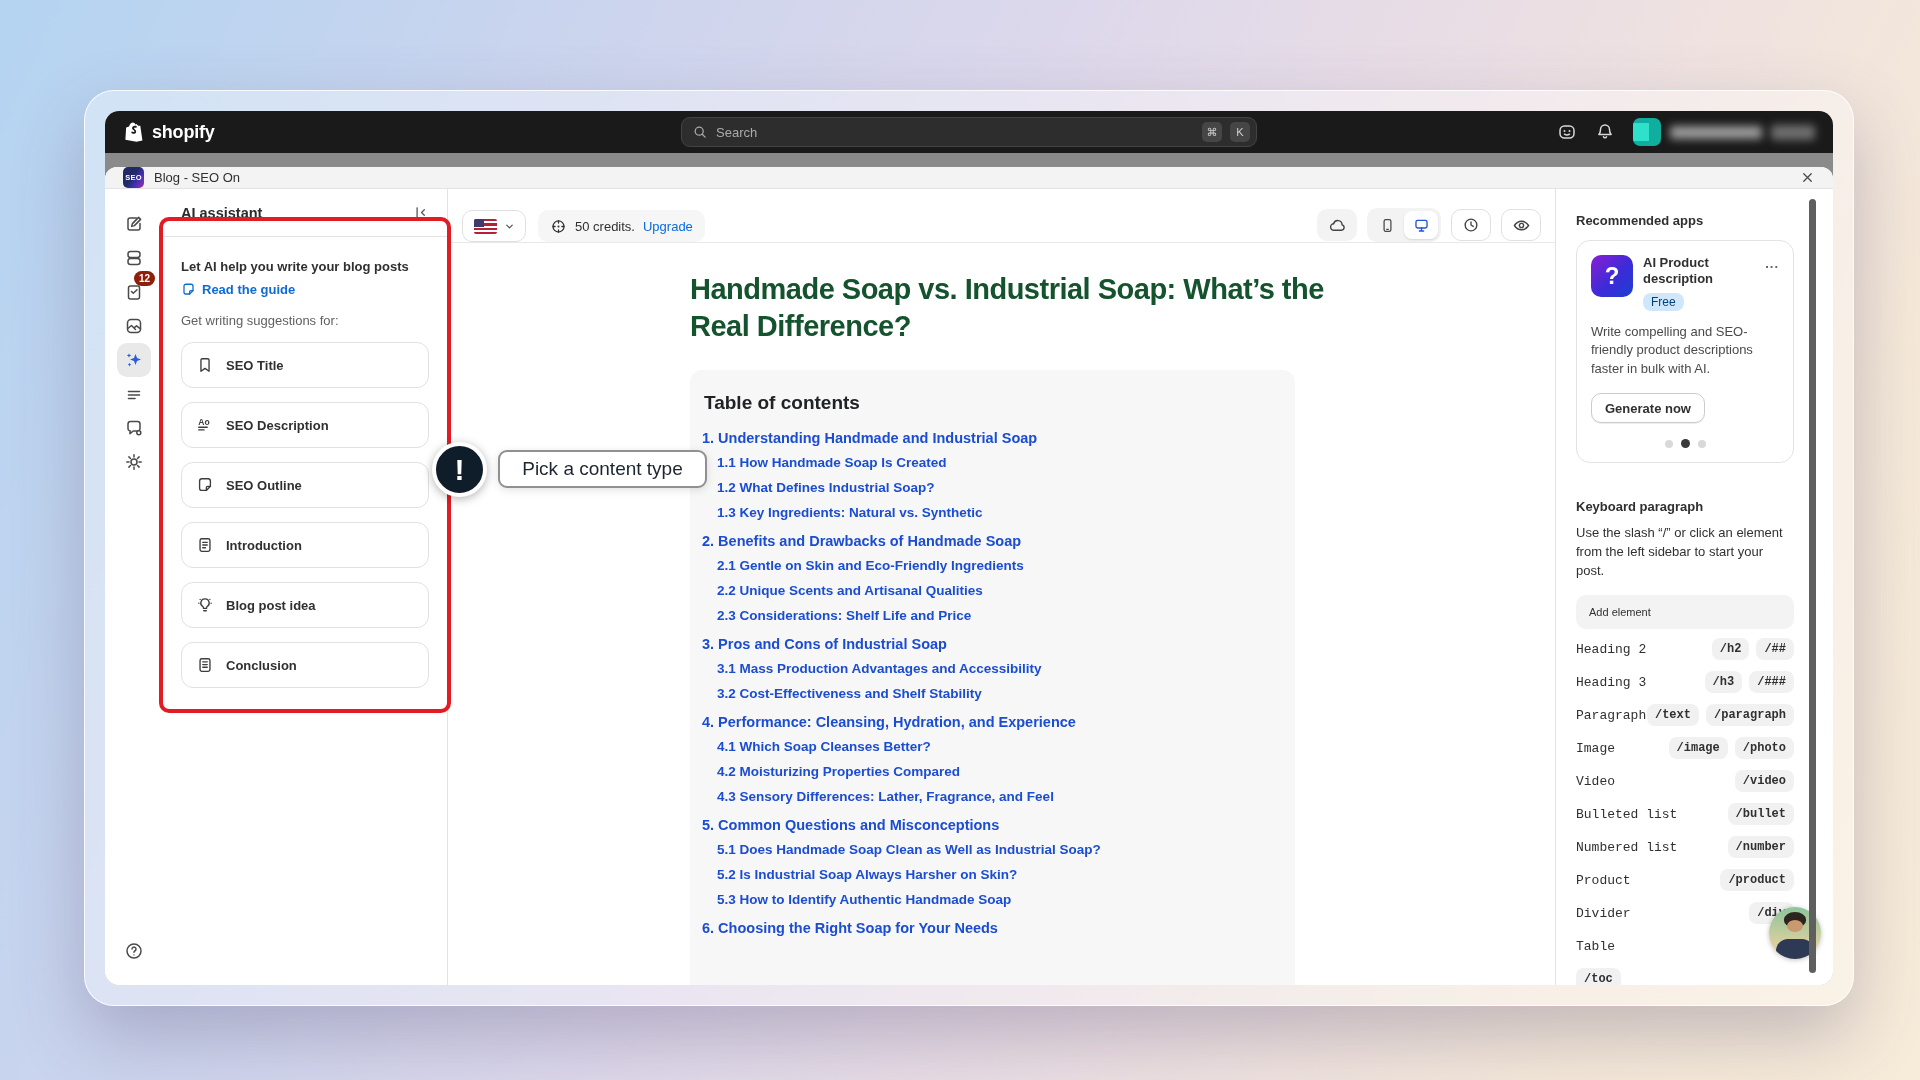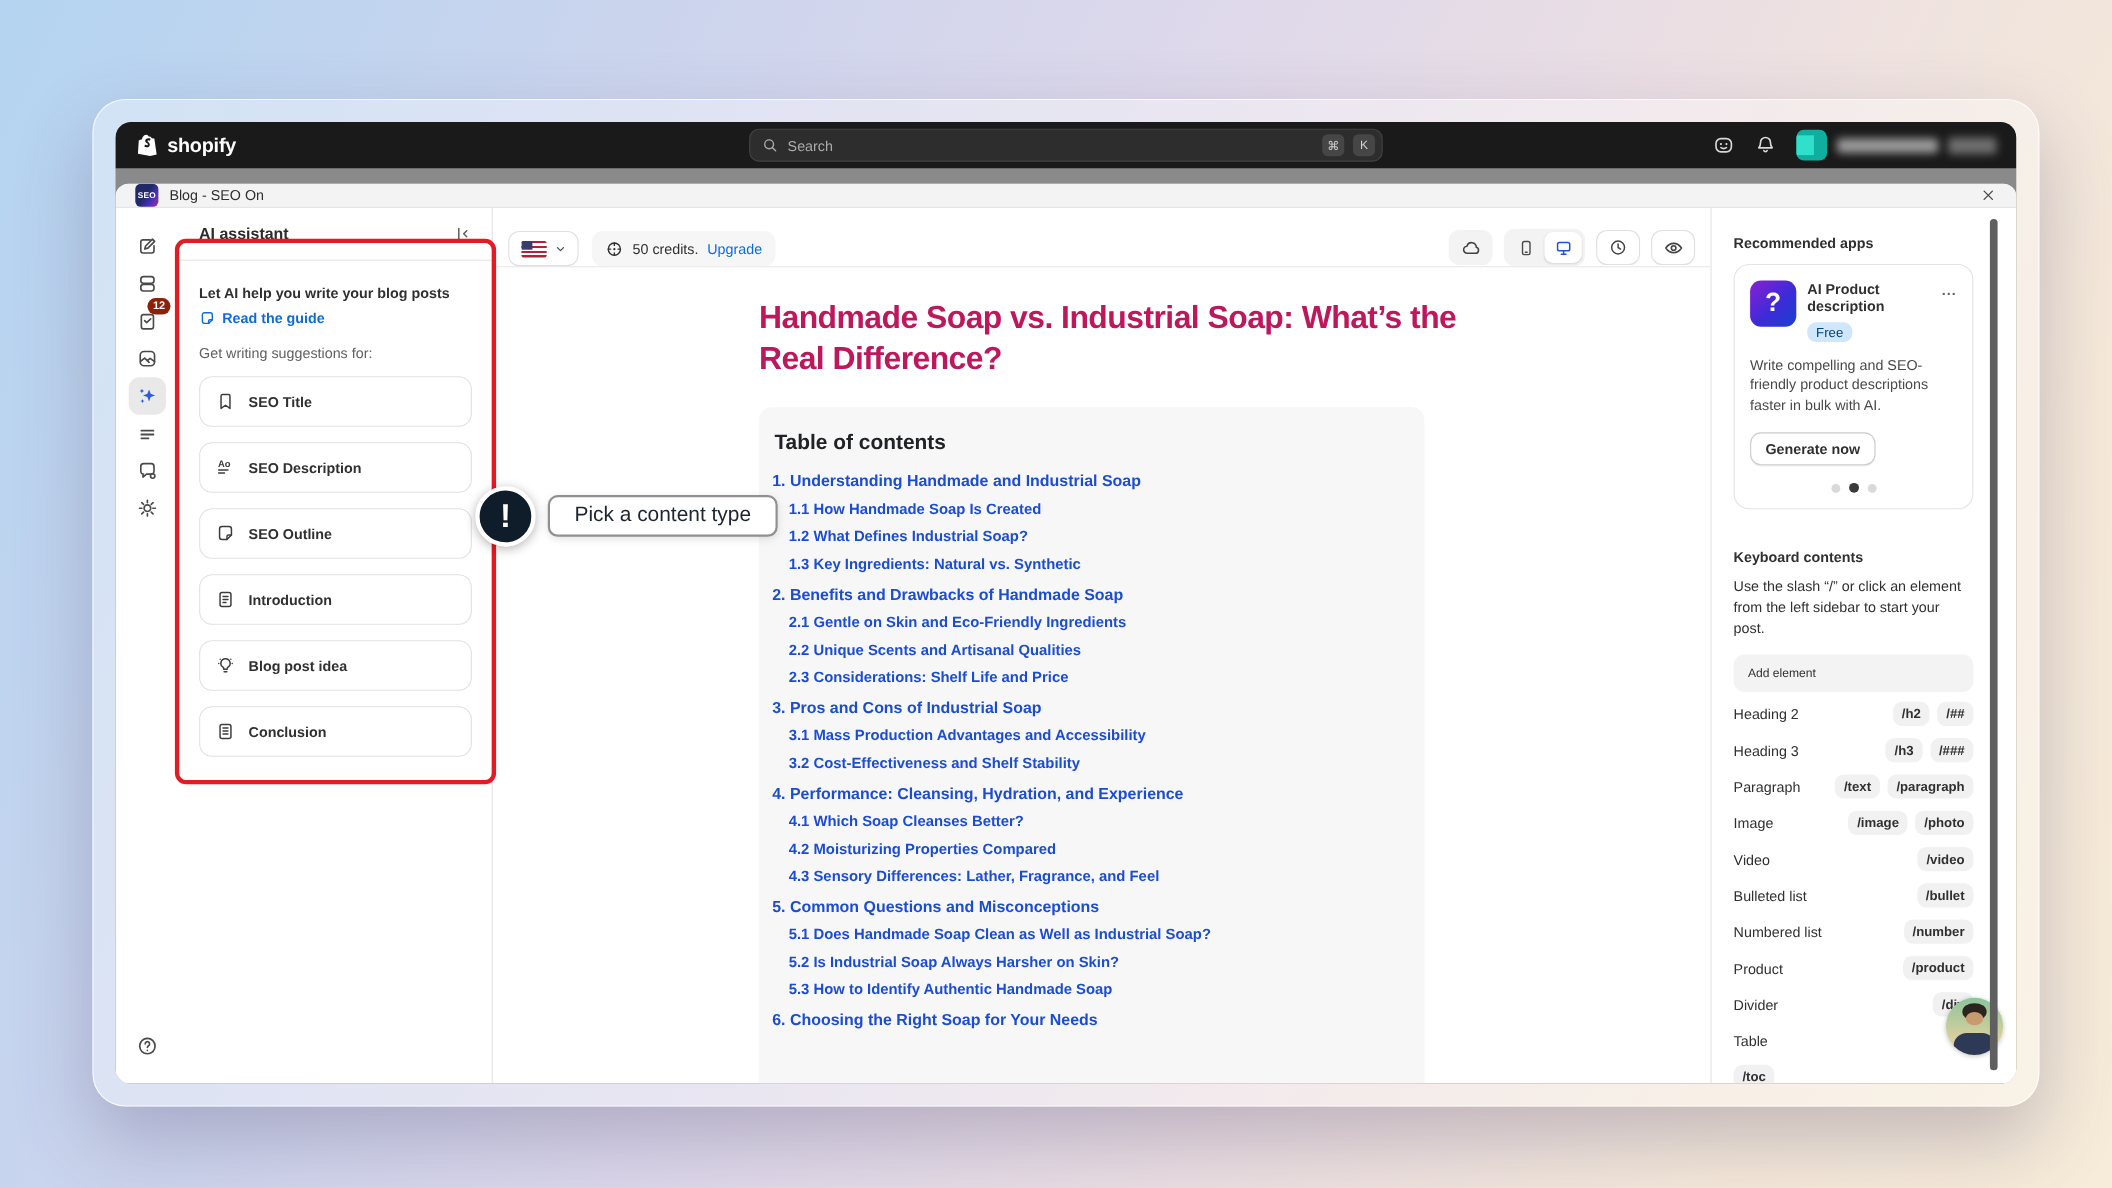--- a/index.html
+++ b/index.html
@@ -86,21 +86,21 @@
   .upgrade { color:#0b6be0; cursor:pointer; }
   .ed-right { display:flex; align-items:center; gap:10px; }
   .tool-btn { width:40px; height:32px; border-radius:10px; display:flex; align-items:center; justify-content:center; color:#444; }
   .tool-btn.gray { background:#f3f3f3; }
   .tool-btn.bordered { border:1px solid #e0e0e0; background:#fff; }
   .device-toggle { background:#f3f3f3; border-radius:10px; padding:3px; display:flex; }
   .device-cell { width:34px; height:28px; display:flex; align-items:center; justify-content:center; color:#4a4a4a; }
   .device-cell.active { background:#fff; border-radius:8px; color:#2053d8; box-shadow:0 1px 2px rgba(0,0,0,.12); }
 
   .ed-content { flex:1; overflow:hidden; padding:28px 0 0 242px; }
-  .post-title { width:660px; font-size:29px; line-height:1.26; font-weight:bold; color:#be185d; letter-spacing:-.5px; }
+  .post-title { width:660px; font-size:29px; line-height:1.26; font-weight:bold; color:#14532d; letter-spacing:-.5px; }
   .toc-card { margin-top:26px; width:605px; background:#f7f7f7; border-radius:12px; padding:22px 20px 24px 12px; height:660px; }
   .toc-heading { font-size:19px; font-weight:bold; color:#202225; padding-left:2px; }
   .toc-list { margin-top:16px; }
   .toc-l1 { font-size:14.5px; font-weight:bold; color:#1b4dd2; margin-top:12px; line-height:16px; cursor:pointer; }
   .toc-l1:first-child { margin-top:0; }
   .toc-l2 { font-size:13.5px; font-weight:bold; color:#1b4dd2; margin-top:9px; margin-left:15px; line-height:16px; cursor:pointer; }
 
   
   .sidebar { width:278px; flex:0 0 auto; border-left:1px solid #e3e3e3; padding:24px 40px 0 20px; position:relative; overflow:hidden; }
   .sb-heading { font-size:13px; font-weight:bold; color:#303030; }
@@ -118,21 +118,21 @@
   .gen-btn { margin-top:14px; height:30px; padding:0 13px; border:1px solid #ccc; border-radius:10px; background:#fff;
     font-size:13px; font-weight:bold; color:#303030; display:inline-flex; align-items:center; box-shadow:0 1px 0 rgba(0,0,0,.07); cursor:pointer; }
   .dots { margin-top:16px; display:flex; justify-content:center; align-items:center; gap:8px; }
   .dot { width:8px; height:8px; border-radius:50%; background:#d9d9d9; cursor:pointer; }
   .dot.active { background:#3a3a3a; width:9px; height:9px; }
 
   .kb-heading { margin-top:36px; }
   .kb-desc { margin-top:10px; font-size:13px; color:#303030; line-height:1.45; width:212px; }
   .kb-card { margin-top:14px; width:218px; }
   .kb-header { background:#f3f3f3; border-radius:10px; height:34px; display:flex; align-items:center; padding:0 13px; font-size:11px; color:#303030; }
-  .kb-rows { margin-top:4px; }
+  .kb-rows { margin-top:4px;font-family:Liberation Mono, monospace; }
   .kb-row { height:33px; display:flex; align-items:center; justify-content:space-between; }
   .kb-label { font-size:13px; color:#303030; }
   .kb-keys { display:flex; gap:7px; }
   .kb-key { background:#f1f1f1; border-radius:8px; padding:4px 8px; font-size:12px; font-weight:bold; color:#303030; }
 
   .chat-avatar { position:absolute; right:12px; top:718px; width:52px; height:52px; border-radius:50%; overflow:hidden;
     background:linear-gradient(180deg,#8cc49c 0%,#d9d09e 70%,#e7d6a2 100%); box-shadow:0 1px 5px rgba(0,0,0,.25); cursor:pointer; }
   .ca-hair { position:absolute; top:5px; left:15px; width:22px; height:15px; border-radius:50% 50% 42% 42%; background:#2c241e; }
   .ca-face { position:absolute; top:13px; left:18px; width:16px; height:12px; border-radius:50%; background:#c9996f; }
   .ca-body { position:absolute; bottom:-3px; left:7px; width:38px; height:23px; border-radius:12px 12px 0 0; background:#2e3a55; }
@@ -459,21 +459,21 @@
             </div>
             <div class="app-desc">Write compelling and SEO-friendly product descriptions faster in bulk with AI.</div>
             <button class="gen-btn">Generate now</button>
             <div class="dots">
               <span class="dot"></span>
               <span class="dot active"></span>
               <span class="dot"></span>
             </div>
           </div>
 
-          <div class="sb-heading kb-heading">Keyboard contents</div>
+          <div class="sb-heading kb-heading">Keyboard paragraph</div>
           <div class="kb-desc">Use the slash “/” or click an element from the left sidebar to start your post.</div>
 
           <div class="kb-card">
             <div class="kb-header">Add element</div>
             <div class="kb-rows">
               <div class="kb-row">
                 <span class="kb-label">Heading 2</span>
                 <span class="kb-keys">
                     <span class="kb-key">/h2</span>
                     <span class="kb-key">/##</span>

